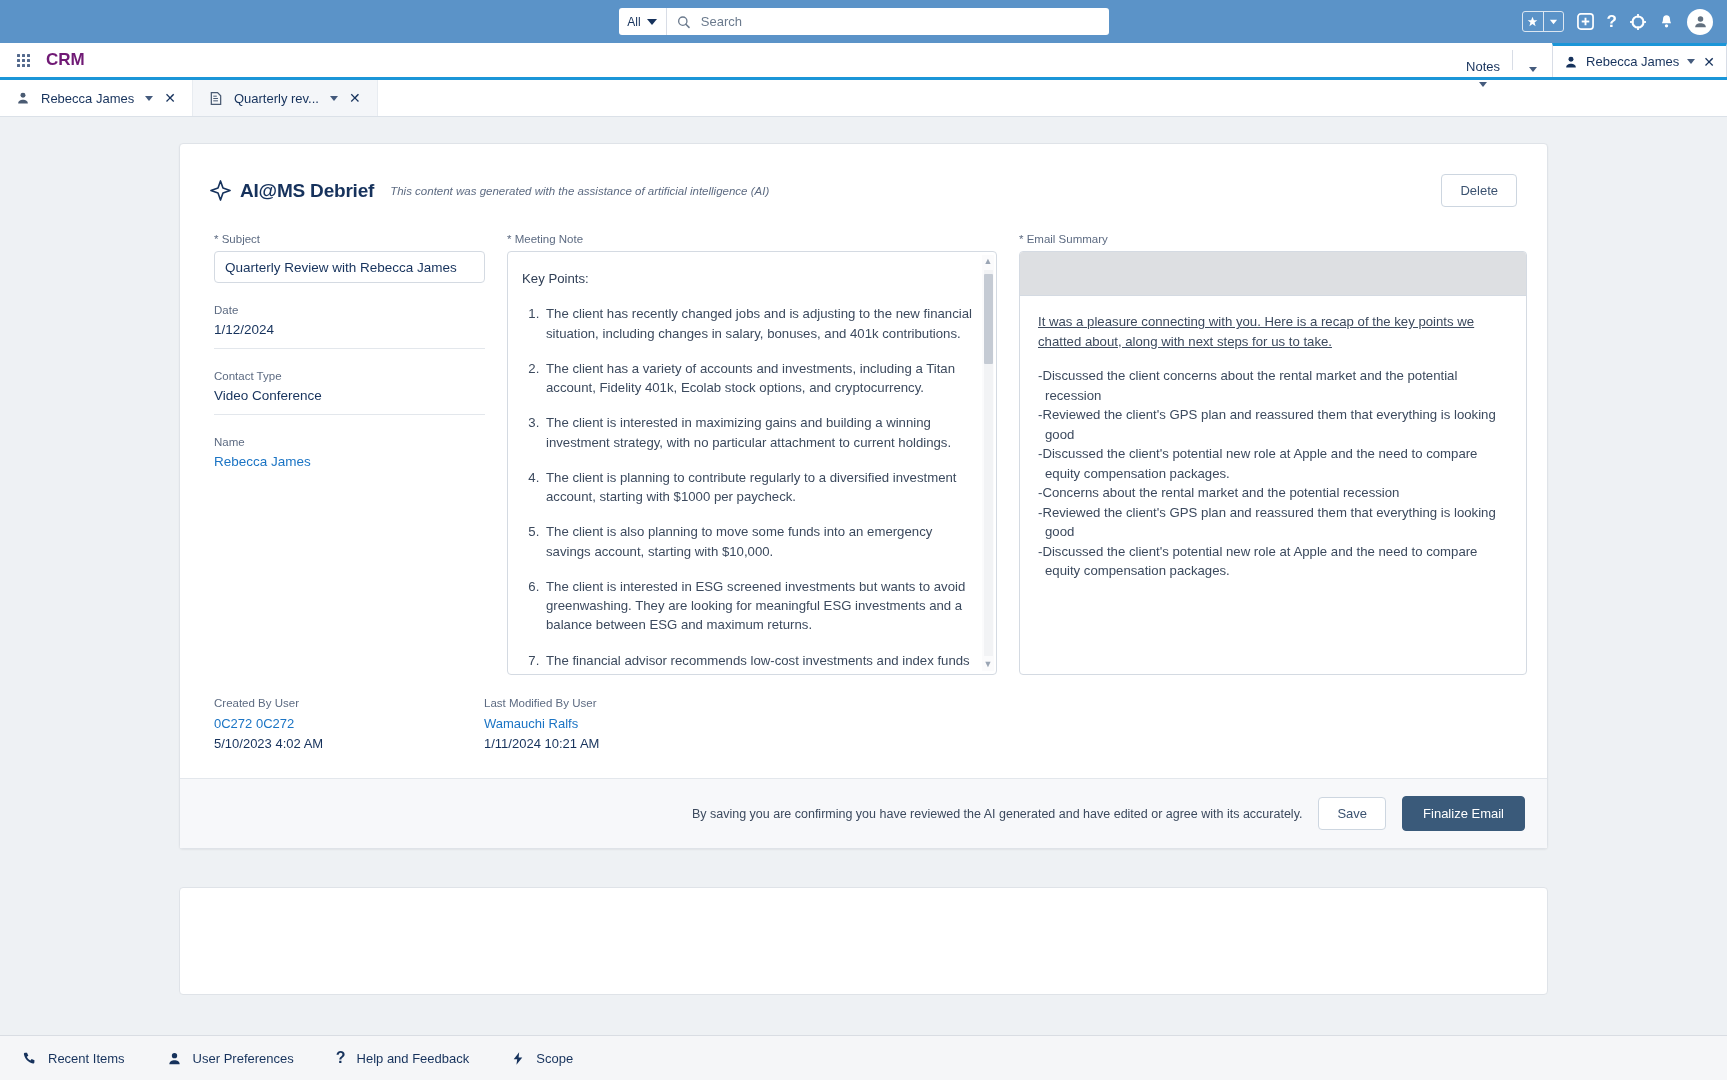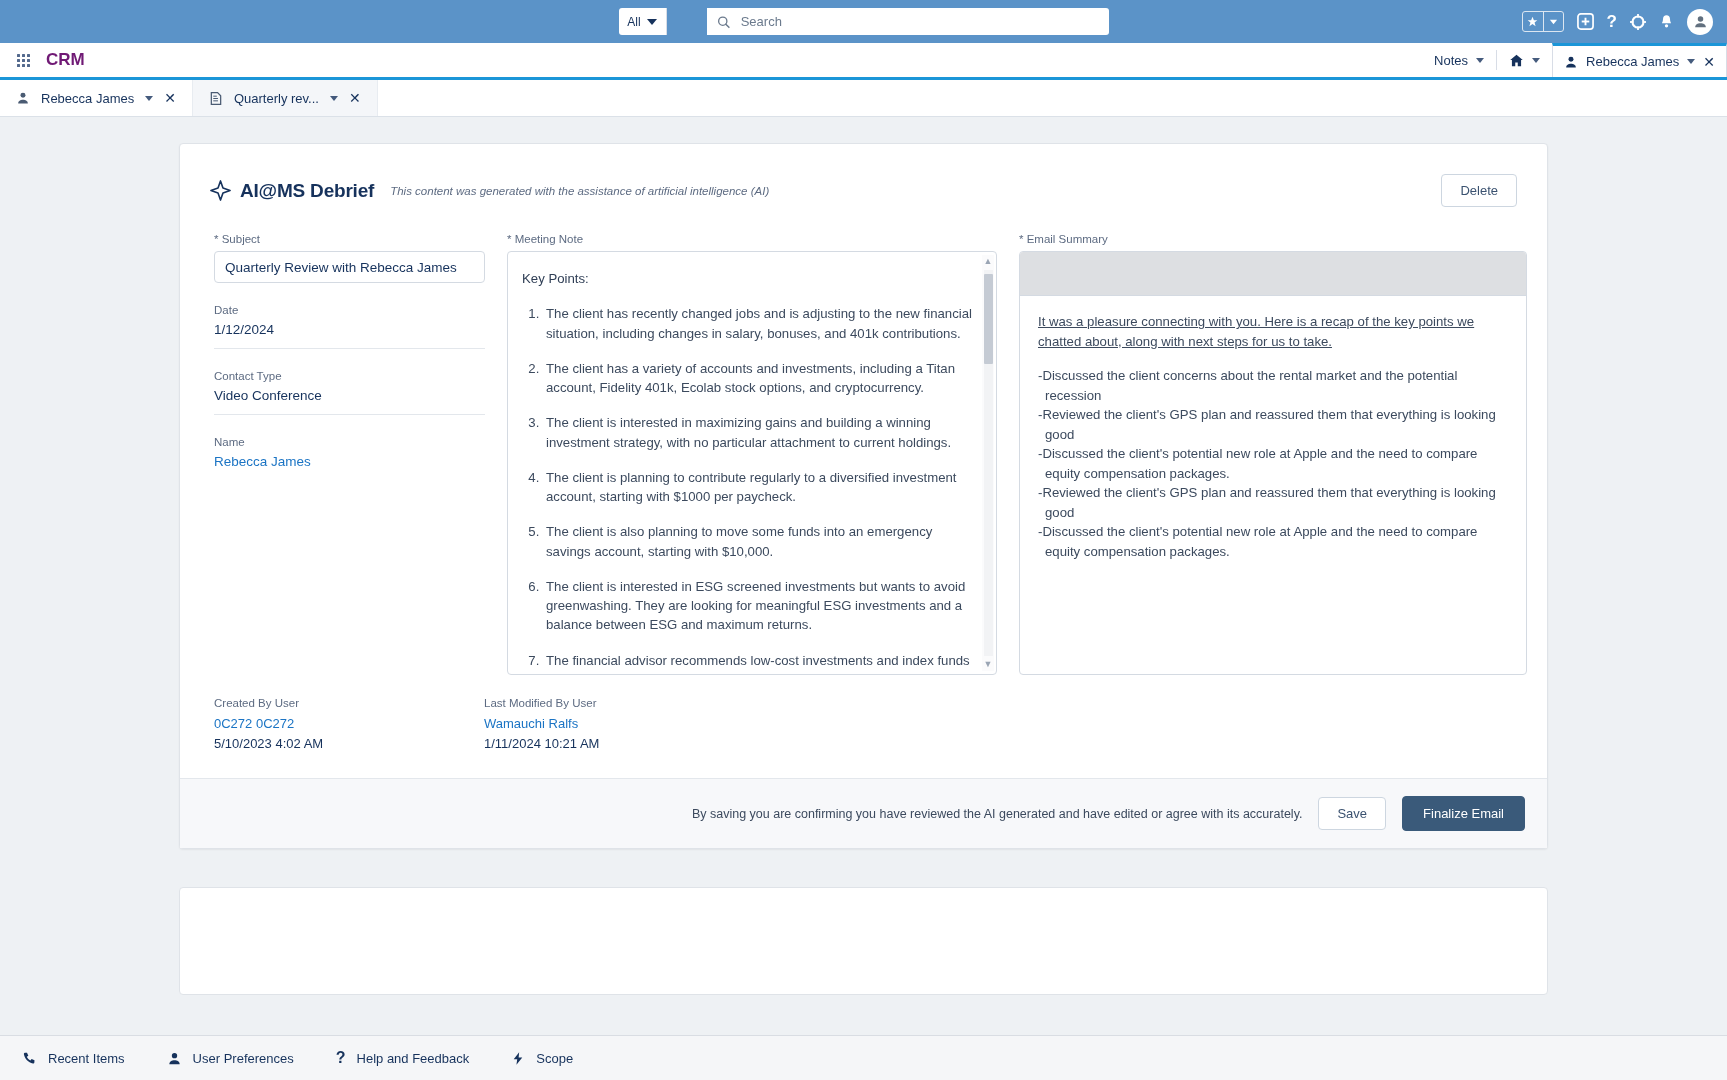--- a/index.html
+++ b/index.html
@@ -12,21 +12,21 @@
     color:#16325c;
   }
 
   
   .global-header{
     height:43px; background:#5b93c8; display:flex; align-items:center;
     position:relative;
   }
   .search-wrap{
     position:absolute; left:50%; transform:translateX(-50%);
-    display:flex; align-items:center; width:490px; height:27px;gap:40px;
+    display:flex; align-items:center; width:490px; height:27px;
   }
   .scope-select{
     width:48px; height:27px; background:#fff; border-right:1px solid #d8dde6;
     display:flex; align-items:center; justify-content:center; gap:6px;
     font-size:12px; color:#16325c; border-radius:3px 0 0 3px; cursor:pointer;
   }
   .caret-down{ width:0;height:0;border-left:5px solid transparent;border-right:5px solid transparent;border-top:6px solid #16325c; }
   .search-box{
     flex:1; height:27px; background:#fff; border-radius:0 3px 3px 0;
     display:flex; align-items:center; gap:9px; padding:0 10px;
@@ -51,21 +51,21 @@
     height:37px; background:#fff; display:flex; align-items:center;
     border-bottom:3px solid #1b96d8; position:relative;
   }
   .waffle{ width:46px; display:flex; align-items:center; justify-content:center; cursor:pointer; }
   .waffle-grid{ display:grid; grid-template-columns:repeat(3,3px); grid-gap:2px; }
   .waffle-grid i{ width:3px;height:3px;background:#53698d;border-radius:0.5px;display:block; }
   .app-name{ font-size:17px; font-weight:bold; color:#701a75;text-align:center; }
   .nav-right{ margin-left:auto; display:flex; align-items:center; height:100%; }
   .nav-item{
     display:flex; align-items:center; gap:8px; padding:16px 12px; height:100%;
-    font-size:13px; color:#16325c; cursor:pointer;
+    font-size:13px; color:#16325c; cursor:pointer;flex-direction:column;
   }
   .nav-divider{ width:1px; height:20px; background:#d8dde6; }
   .nav-tab-active{
     display:flex; align-items:center; gap:8px; padding:0 11px; height:100%;
     font-size:13px; color:#16325c; cursor:pointer;
     background:#fff; border-left:1px solid #d8dde6; border-right:1px solid #d8dde6;
     border-top:3px solid #1b96d8; margin-top:-0px; position:relative;
   }
   .chev{ width:0;height:0;border-left:4px solid transparent;border-right:4px solid transparent;border-top:5px solid #16325c; opacity:.8; }
 
@@ -364,20 +364,21 @@
       <div class="col-right">
         <div class="field-label">* Email Summary</div>
         <div class="email-box">
           <div class="email-toolbar"></div>
           <div class="email-body">
             <p>It was a pleasure connecting with you. Here is a recap of the key points we chatted about, along with next steps for us to take.</p>
             <div class="email-bullets">
               <div class="b"><span class="d">-</span><span>Discussed the client concerns about the rental market and the potential recession</span></div>
               <div class="b"><span class="d">-</span><span>Reviewed the client's GPS plan and reassured them that everything is looking good</span></div>
               <div class="b"><span class="d">-</span><span>Discussed the client's potential new role at Apple and the need to compare equity compensation packages.</span></div>
+              <div class="b"><span class="d">-</span><span>Concerns about the rental market and the potential recession</span></div>
               <div class="b"><span class="d">-</span><span>Reviewed the client's GPS plan and reassured them that everything is looking good</span></div>
               <div class="b"><span class="d">-</span><span>Discussed the client's potential new role at Apple and the need to compare equity compensation packages.</span></div>
             </div>
           </div>
         </div>
       </div>
     </div>
 
     <div class="meta-row">
       <div class="meta-col">

